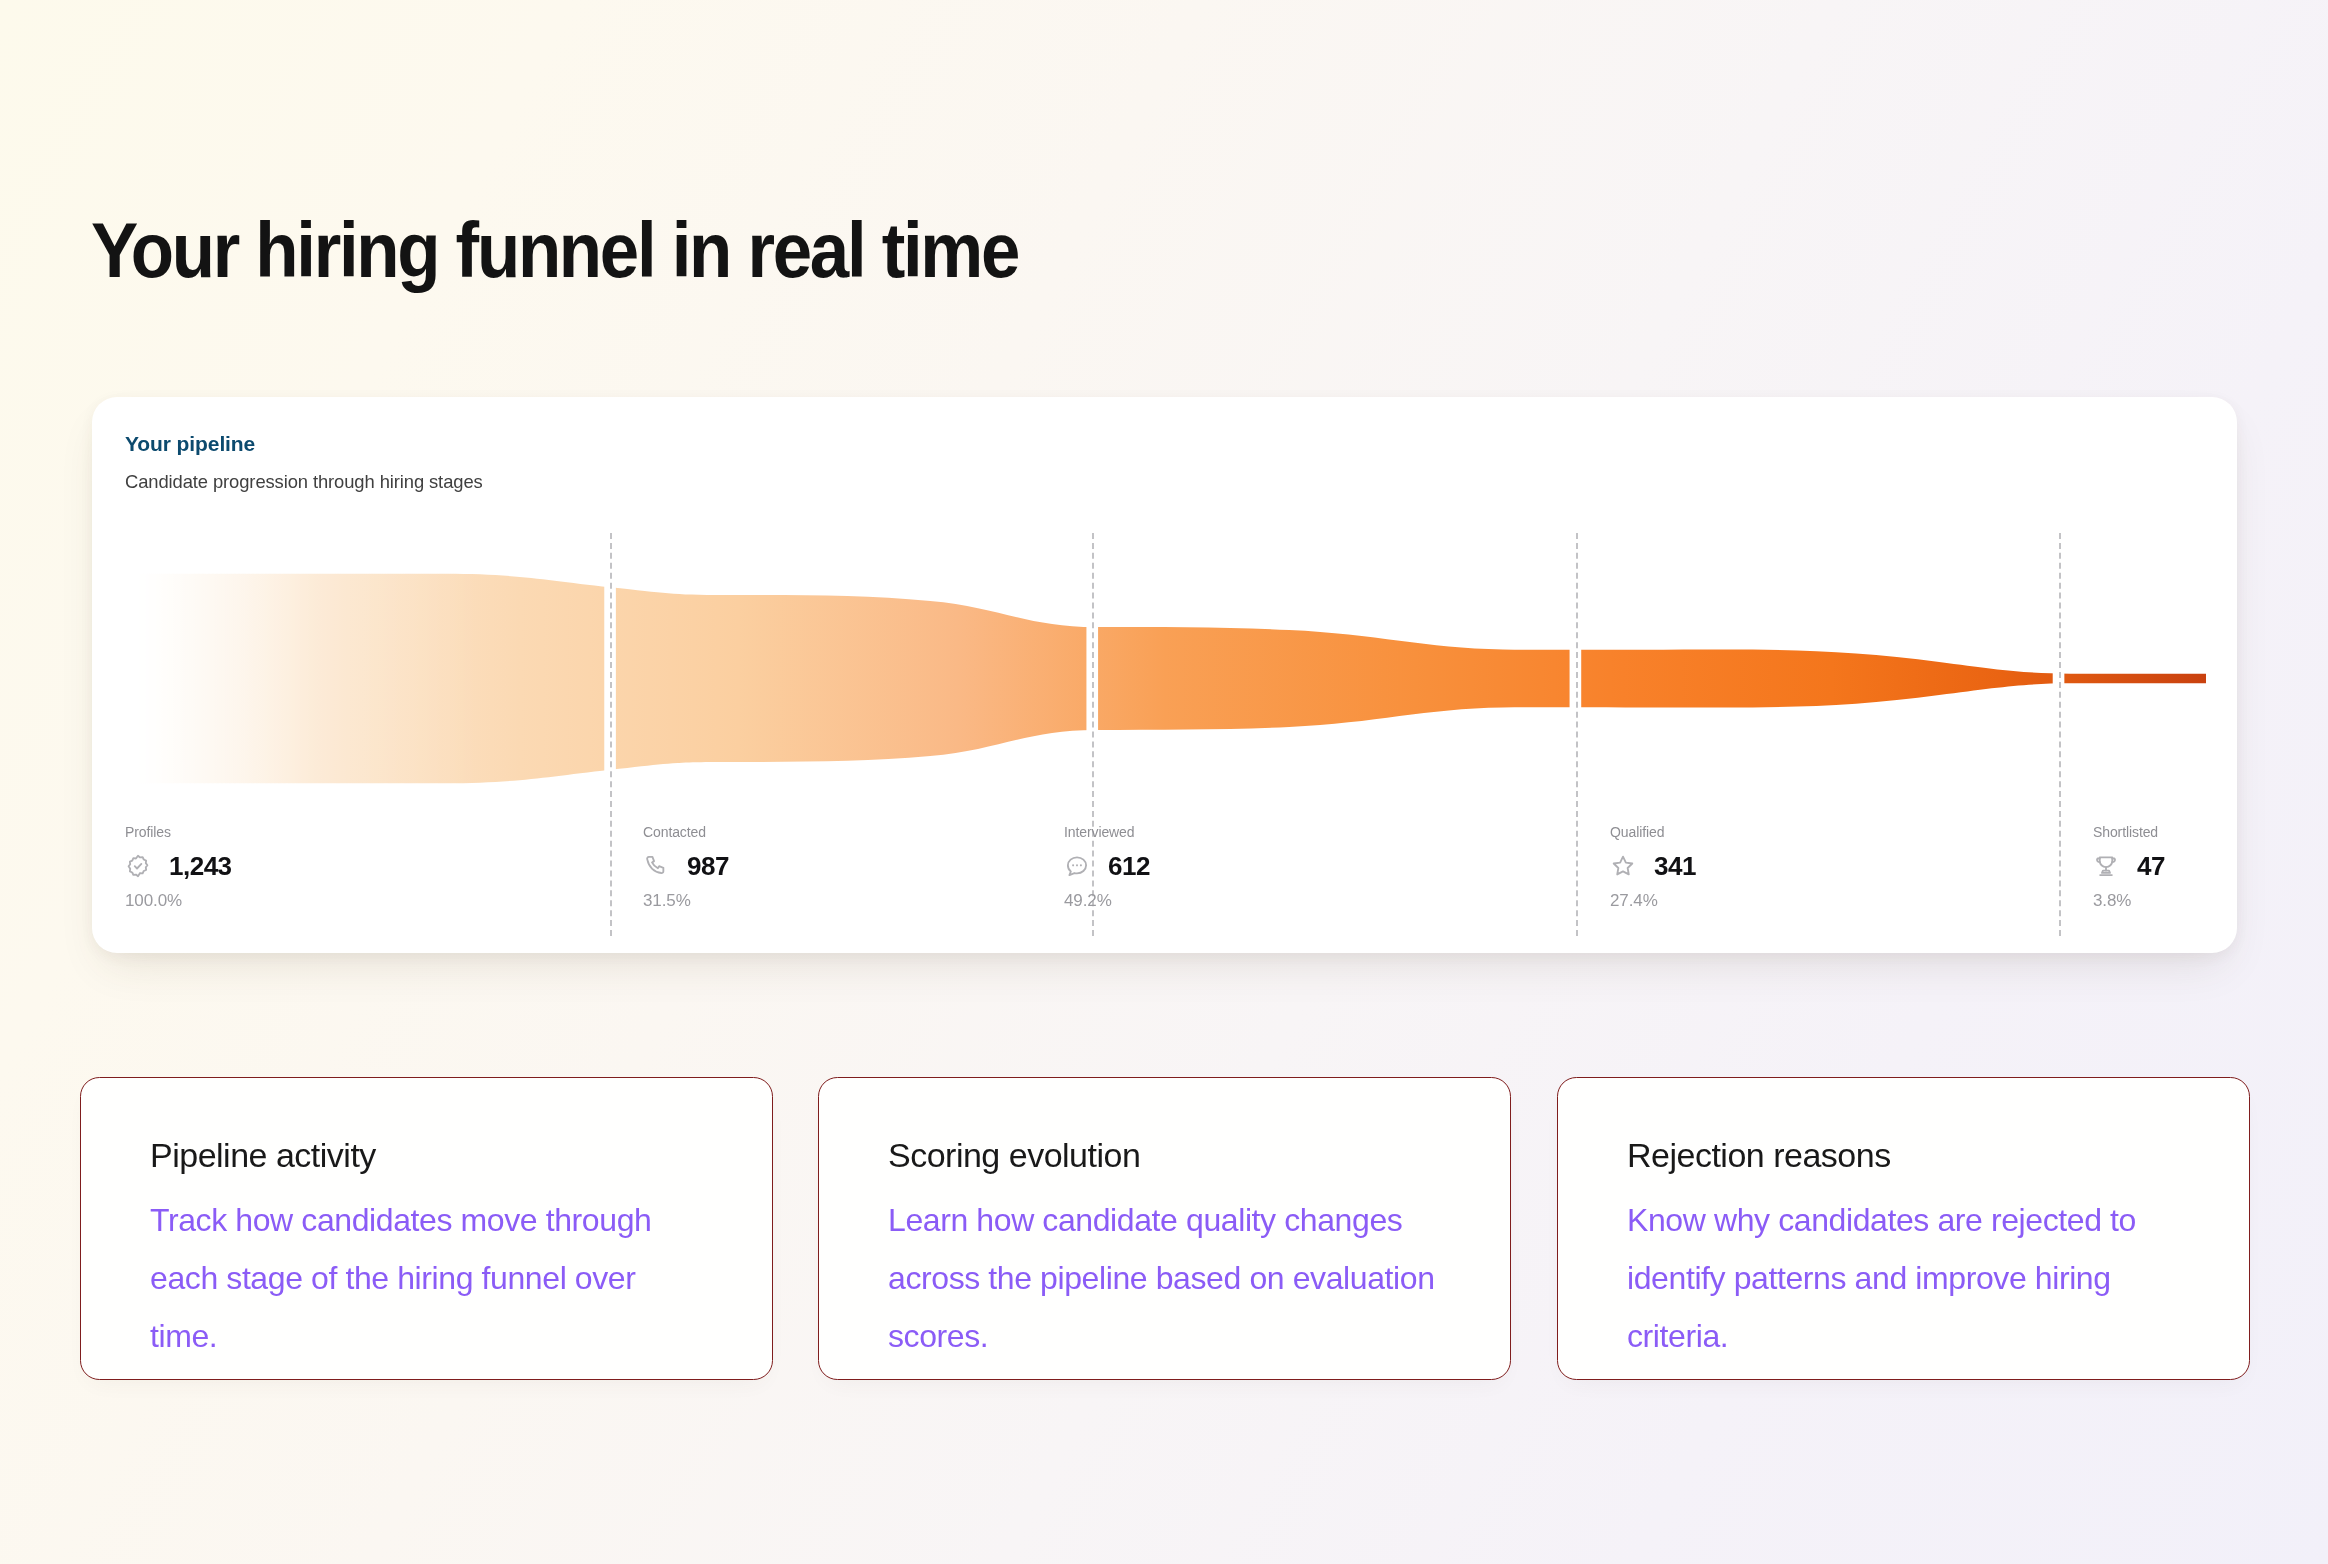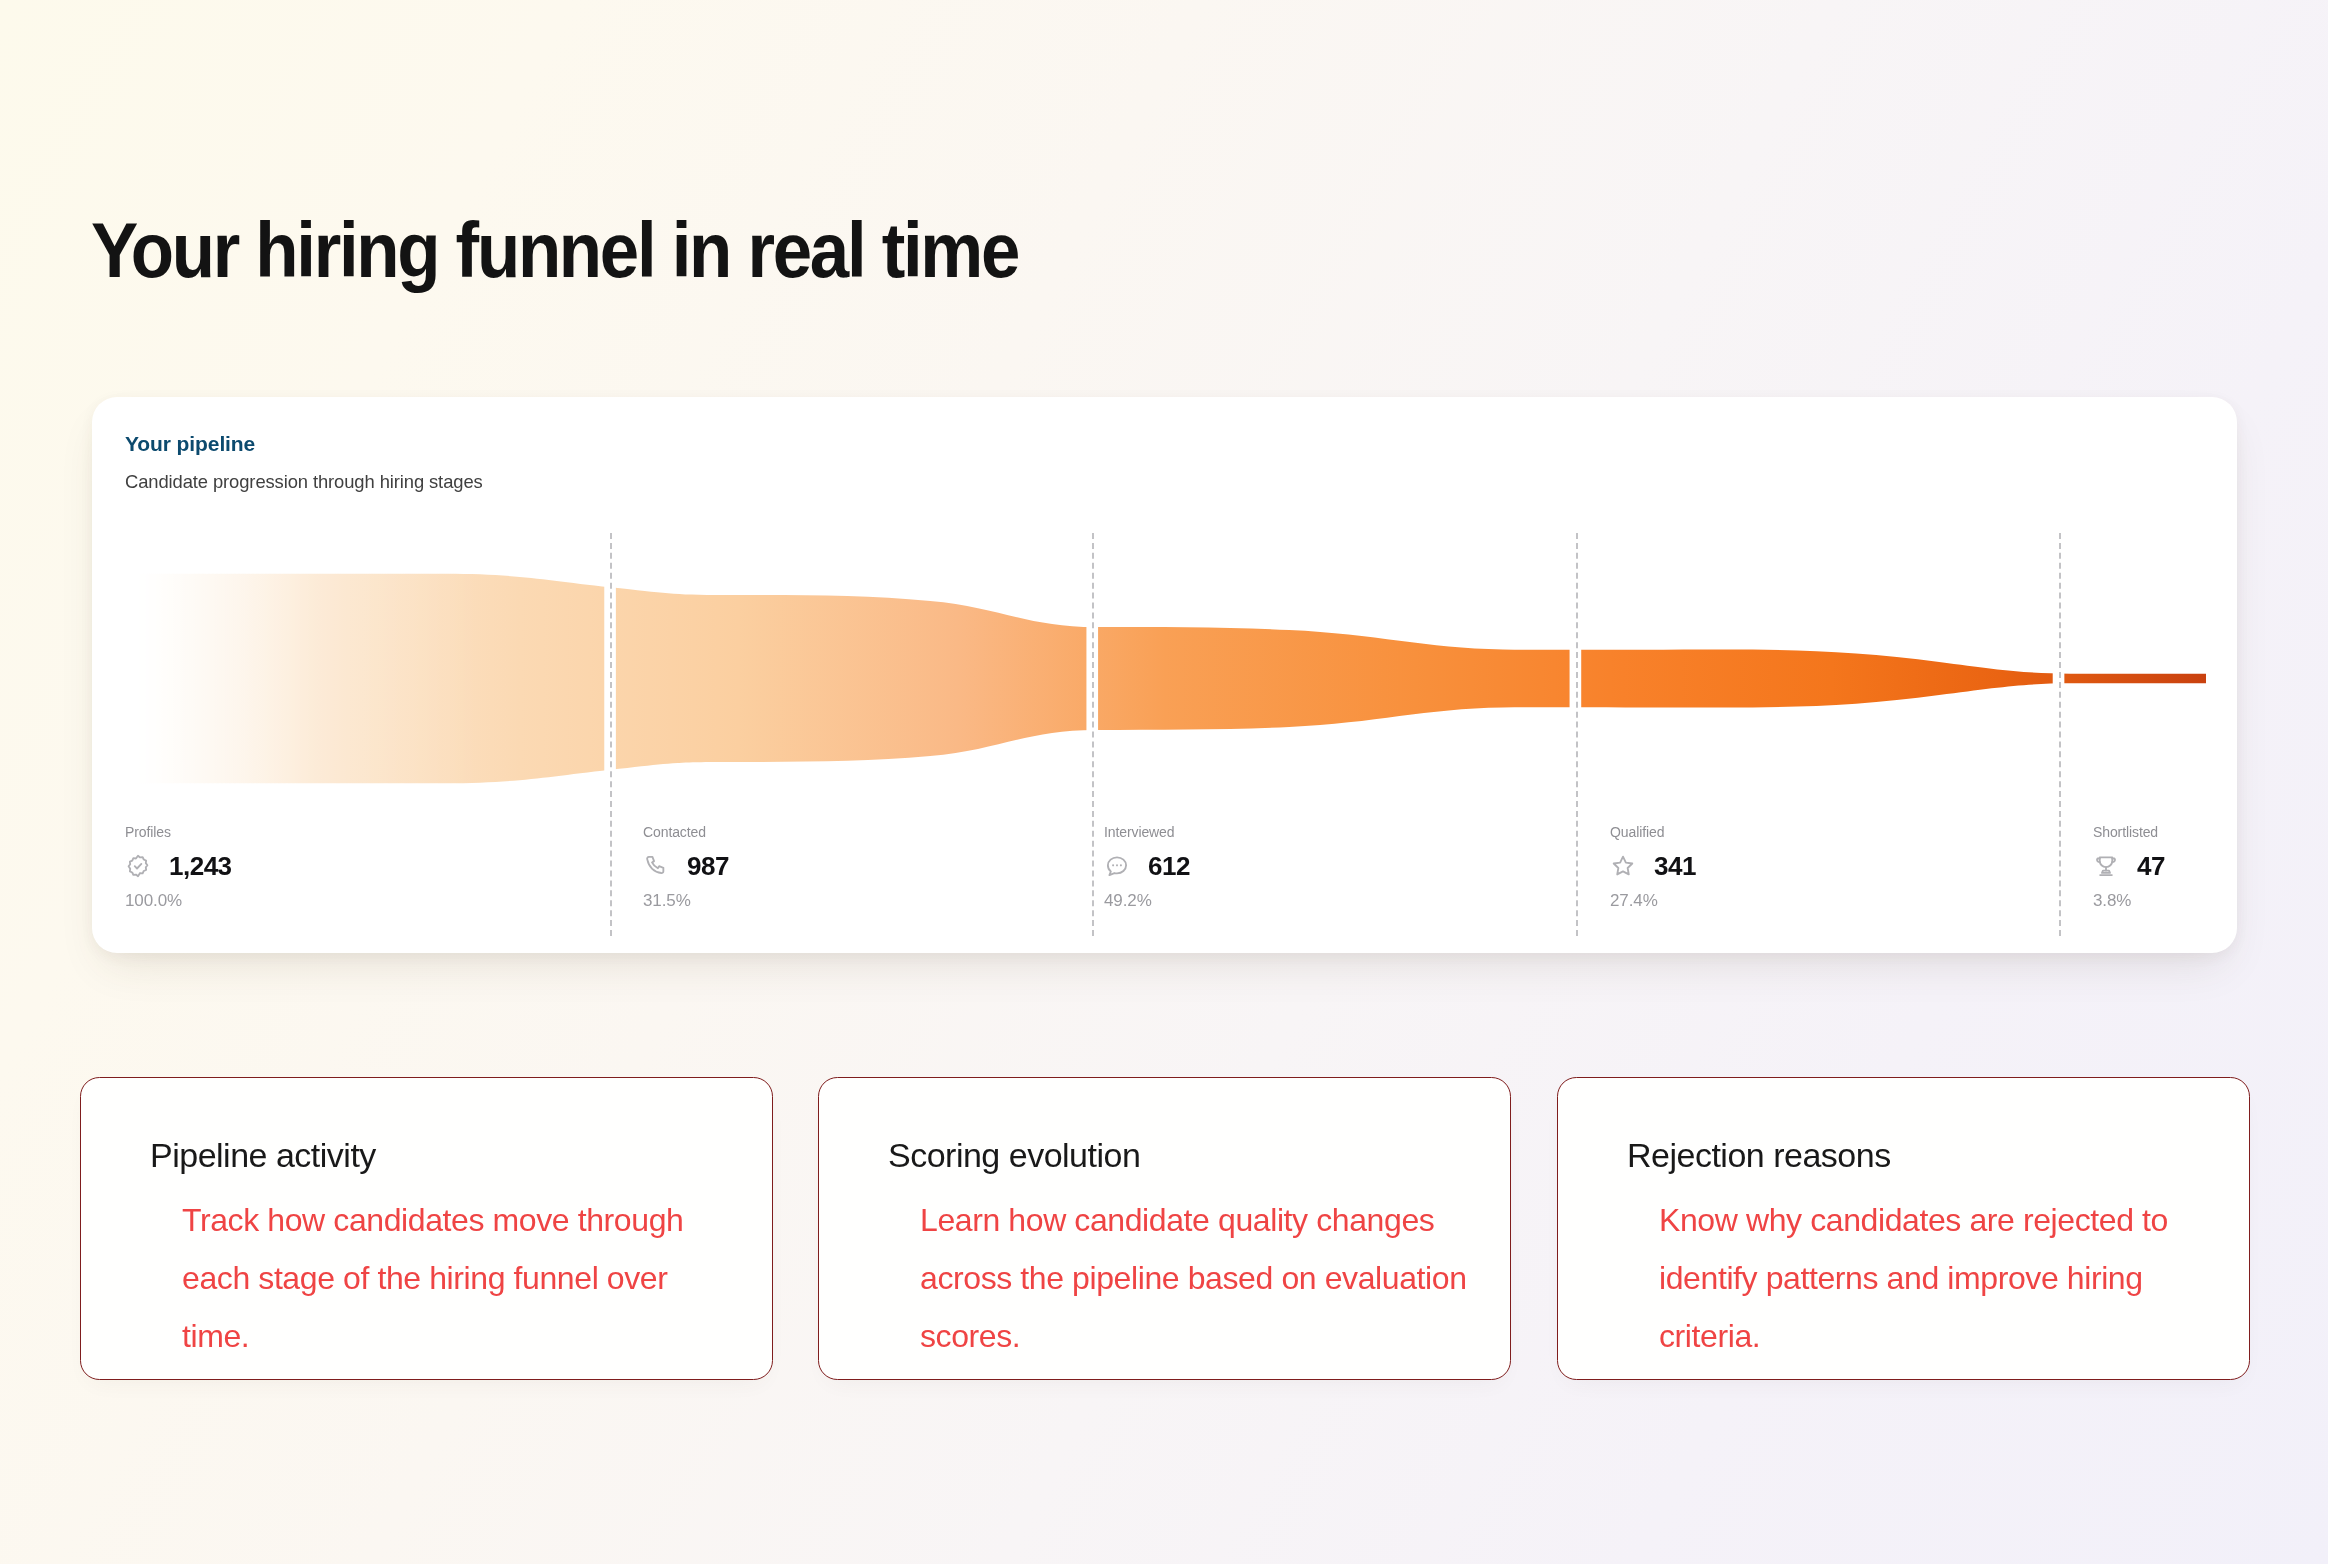--- a/index.html
+++ b/index.html
@@ -128,23 +128,22 @@
   .feature-card:nth-child(3){ left:1477px; }
   .feature-title {
     position:absolute; left:69px; top:58px;
     font-size:34px; font-weight:400; color:#191919;
     letter-spacing:-0.5px; white-space:nowrap;
   }
   .feature-desc {
     position:absolute; left:69px; top:113px;
     width:555px;
     font-size:32px; line-height:58px;
-    color:#ef4444; font-weight:400;
+    color:#8b5cf6; font-weight:400;
     letter-spacing:-0.4px;
-    margin-left:32px;
   }
 </style>
 </head>
 <body>
 
 <div class="stage-wrap">
 
   <h1 class="page-title">Your hiring funnel in real time</h1>
 
   <section class="pipeline-card">
@@ -246,21 +245,21 @@
           <span class="stage-icon">
             <svg viewBox="0 0 24 24" fill="none" stroke="currentColor" stroke-width="1.7" stroke-linecap="round" stroke-linejoin="round">
               <path d="M5.6 3.6h3.1l1.5 3.9-1.9 1.2a12.5 12.5 0 0 0 5.4 5.4l1.2-1.9 3.9 1.5v3.1a1.7 1.7 0 0 1-1.9 1.7C10.3 17.9 5.4 13 4 6.1a1.7 1.7 0 0 1 1.6-2.5z"></path>
             </svg>
           </span>
           <span class="stage-value">987</span>
         </div>
         <div class="stage-pct">31.5%</div>
       </div>
 
-      <div class="stage" style="left:1012px;">
+      <div class="stage" style="left:972px;">
         <div class="stage-name">Interviewed</div>
         <div class="stage-value-row">
           <span class="stage-icon">
             <svg viewBox="0 0 24 24" fill="none" stroke="currentColor" stroke-width="1.7" stroke-linecap="round" stroke-linejoin="round">
               <path d="M20.4 11.4c0 4.1-3.8 7.4-8.4 7.4a9.7 9.7 0 0 1-2.4-.3L5 20.4l1.3-3.3A7 7 0 0 1 3.6 11.4C3.6 7.3 7.4 4 12 4s8.4 3.3 8.4 7.4z"></path>
               <circle cx="8.4" cy="11.4" r=".95" fill="currentColor" stroke="none"></circle>
               <circle cx="12" cy="11.4" r=".95" fill="currentColor" stroke="none"></circle>
               <circle cx="15.6" cy="11.4" r=".95" fill="currentColor" stroke="none"></circle>
             </svg>
           </span>

